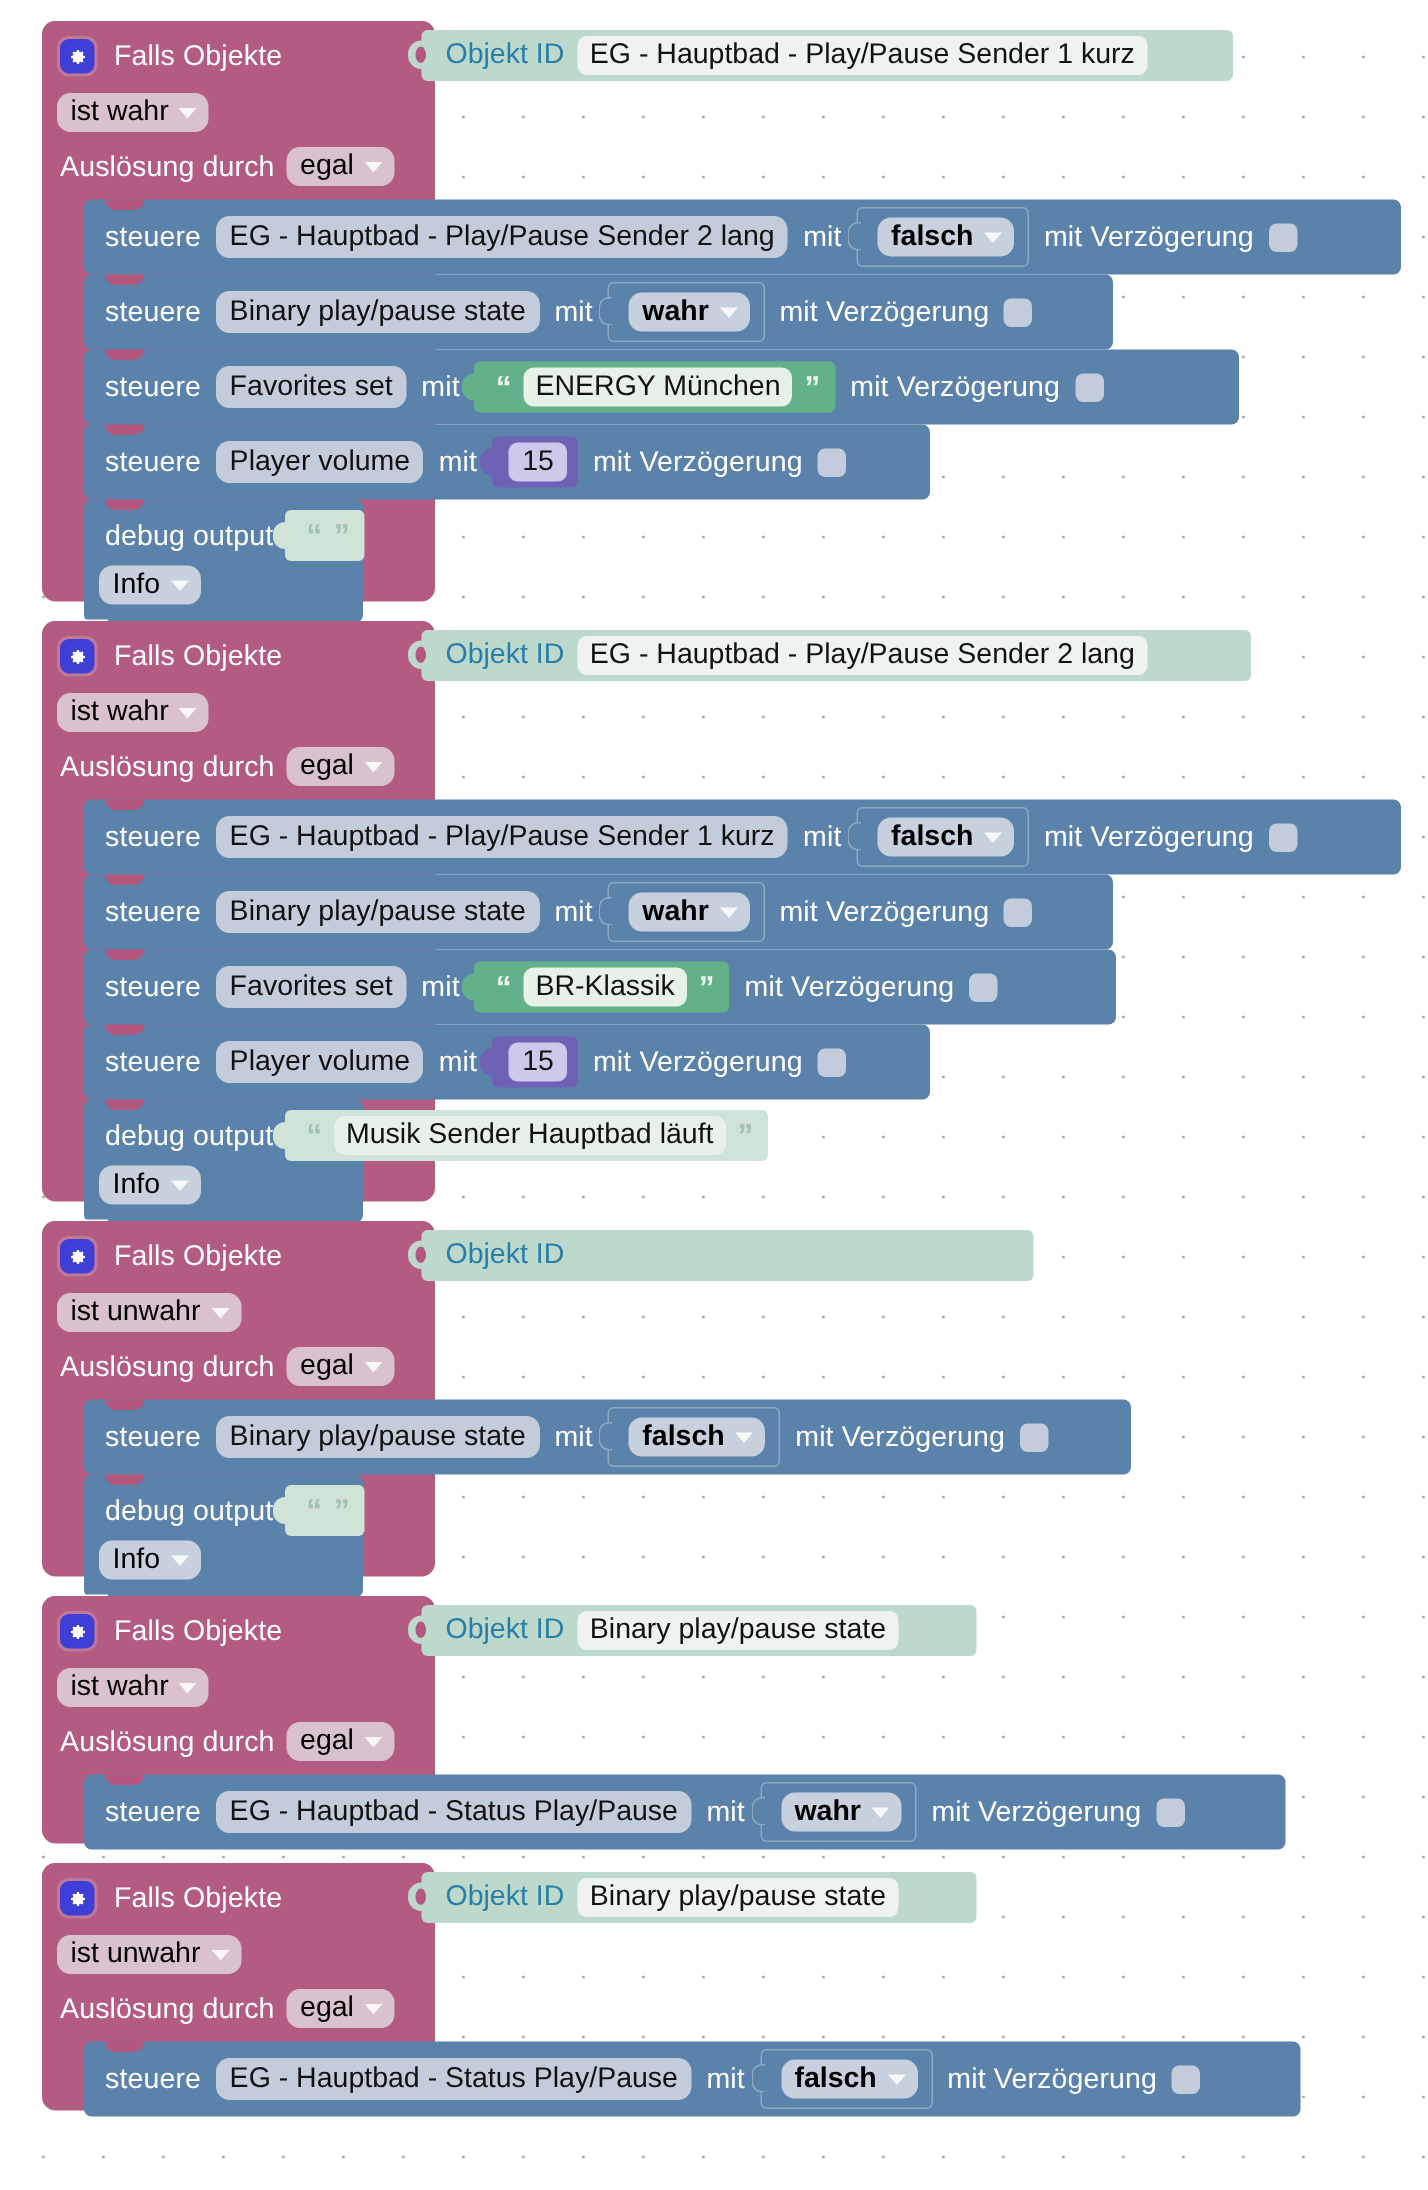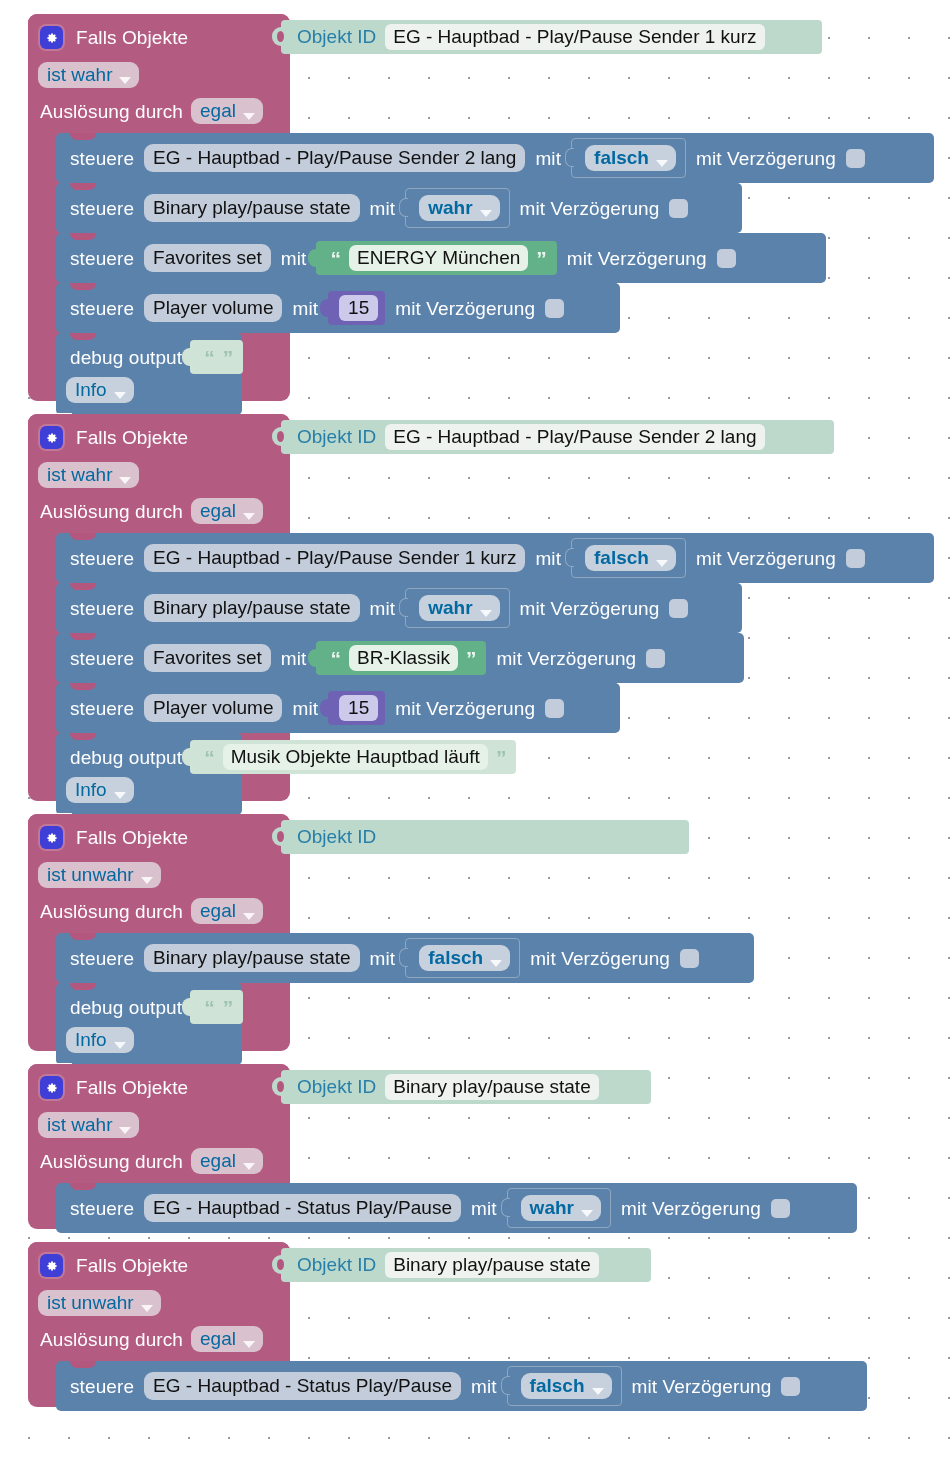--- a/index.html
+++ b/index.html
@@ -32,22 +32,22 @@
     background:#ffffff;
     border-bottom-left-radius:7px;border-bottom-right-radius:7px;
   }
   
   .lbl{
     color:#ffffff;font-size:19px;line-height:1;
     white-space:nowrap;letter-spacing:.1px;
   }
   
   .field{
-    display:inline-flex;align-items:flex-end;gap:6px;
-    background:#d9c2ce;color:#0369a1;
+    display:inline-flex;align-items:center;gap:6px;
+    background:#d9c2ce;color:#000000;
     border-radius:9px;padding:3px 8px 4px 9px;
     font-size:19px;line-height:1;white-space:nowrap;
   }
   .field.light{background:#c7d0dd;}
   .caret{
     width:0;height:0;border-left:6px solid transparent;
     border-right:6px solid transparent;border-top:7px solid #ffffff;
     opacity:.85;margin-left:1px;margin-top:2px;flex:none;
   }
   
@@ -339,21 +339,21 @@
       <span class="cbox"></span>
     </div>
     <div class="stmt" style="left:56px;top:733px;width:160px;height:82px;align-items:flex-start;padding-top:0;flex-wrap:wrap;">
       <span class="nt"></span>
     </div>
     <div class="blk row" style="left:70px;top:740px;height:34px;gap:8px;">
       <span class="lbl">debug output</span>
       <span class="strblk pale">
         <span class="ptab"></span>
         <span class="quote" style="color:#9fc3ae">“</span>
-        <span class="txtfield green">Musik Objekte Hauptbad läuft</span>
+        <span class="txtfield green">Musik Sender Hauptbad läuft</span>
         <span class="quote" style="color:#9fc3ae">”</span>
       </span>
     </div>
     <div class="blk" style="left:66px;top:777px;"><span class="field light">
         <span>Info</span>
         <span class="caret"></span>
       </span></div>
     <div class="blk trigger" style="left:28px;top:814px;width:262px;height:237px;">
       <div class="notch-top"></div>
     </div>

